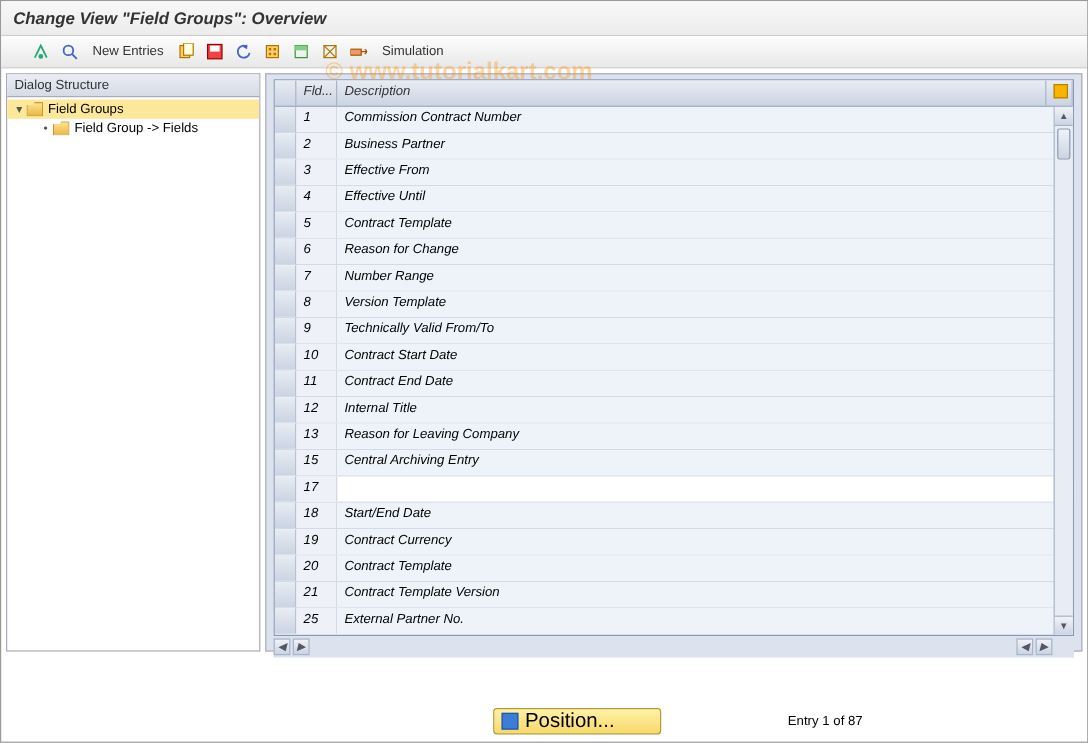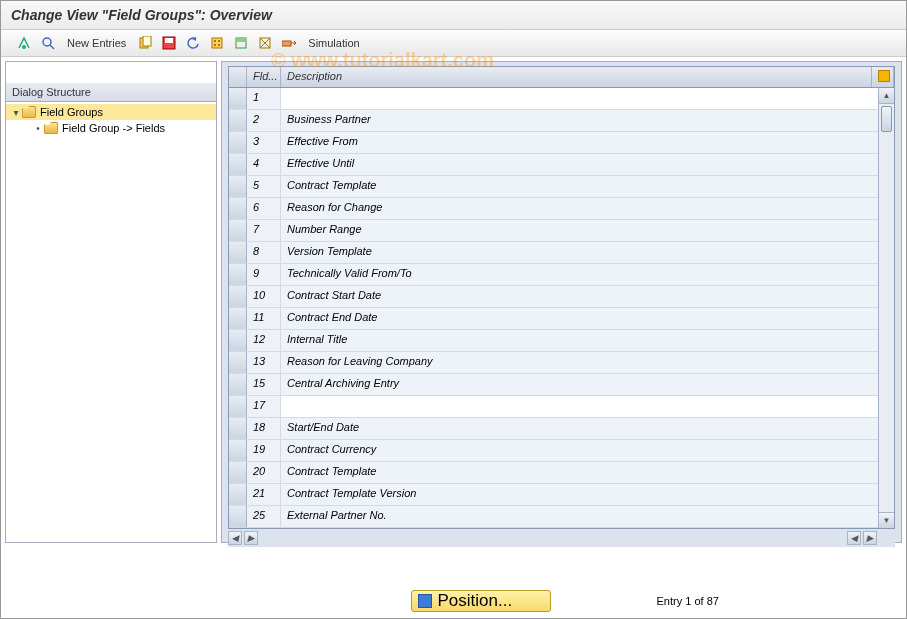--- a/index.html
+++ b/index.html
@@ -29,21 +29,21 @@
       border-bottom: 1px solid #ccc;
     }
     .title-text {
       font-size: 14px;
       font-weight: bold;
       font-style: italic;
       color: #333;
     }
     .toolbar {
       background: linear-gradient(#fdfdfd,#e8e8e8);
-      padding: 4px 14px;
+      padding: 4px 24px;
       border-bottom: 1px solid #ccc;
       display: flex;
       align-items: center;
       gap: 6px;
     }
     .tb-ico {
       width: 18px;
       height: 18px;
       border: 1px solid transparent;
       border-radius: 2px;
@@ -63,21 +63,20 @@
       width: 212px;
       border: 1px solid #aab;
       margin: 4px 0 4px 4px;
       background:#fff;
     }
     .sidebar-head {
       background: linear-gradient(#e8ecf3,#d6dbe6);
       border-bottom:1px solid #aab;
       padding:3px 6px;
       color:#333;
-      margin-top:21px;
     }
     .tree { padding: 2px 0; }
     .tree-item {
       display:flex; align-items:center;
       padding: 2px 4px;
       cursor:pointer;
       white-space: nowrap;
     }
     .tree-item.selected { background:#fce89a; }
     .tree-toggle { width:12px; color:#555; font-size:10px; text-align:center;}
@@ -296,20 +295,21 @@
         <div class="th sel"></div>
         <div class="th fld">Fld...</div>
         <div class="th desc">Description</div>
         <div class="th cfg"><span class="cfg-ico"></span></div>
       </div>
       <div class="tbody" id="tbody">
 
         <div class="row">
             <div class="cell sel"></div>
             <div class="cell fld">1</div>
+            <div class="cell desc">Commission Contract Number</div>
           </div>
           <div class="row">
             <div class="cell sel"></div>
             <div class="cell fld">2</div>
             <div class="cell desc">Business Partner</div>
           </div>
           <div class="row">
             <div class="cell sel"></div>
             <div class="cell fld">3</div>
             <div class="cell desc">Effective From</div>

